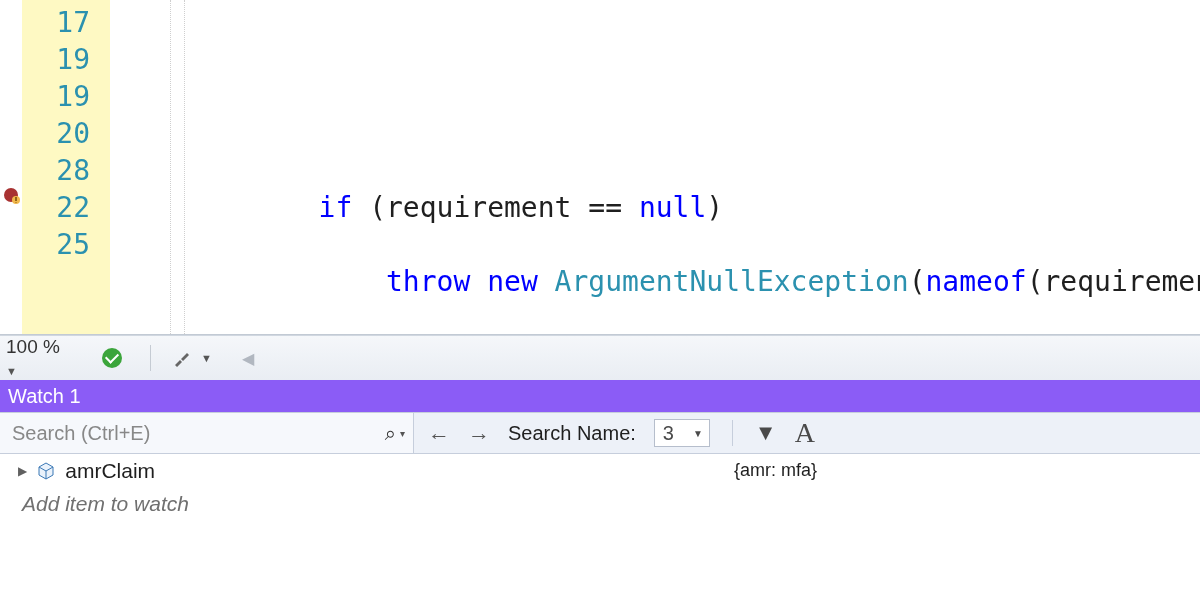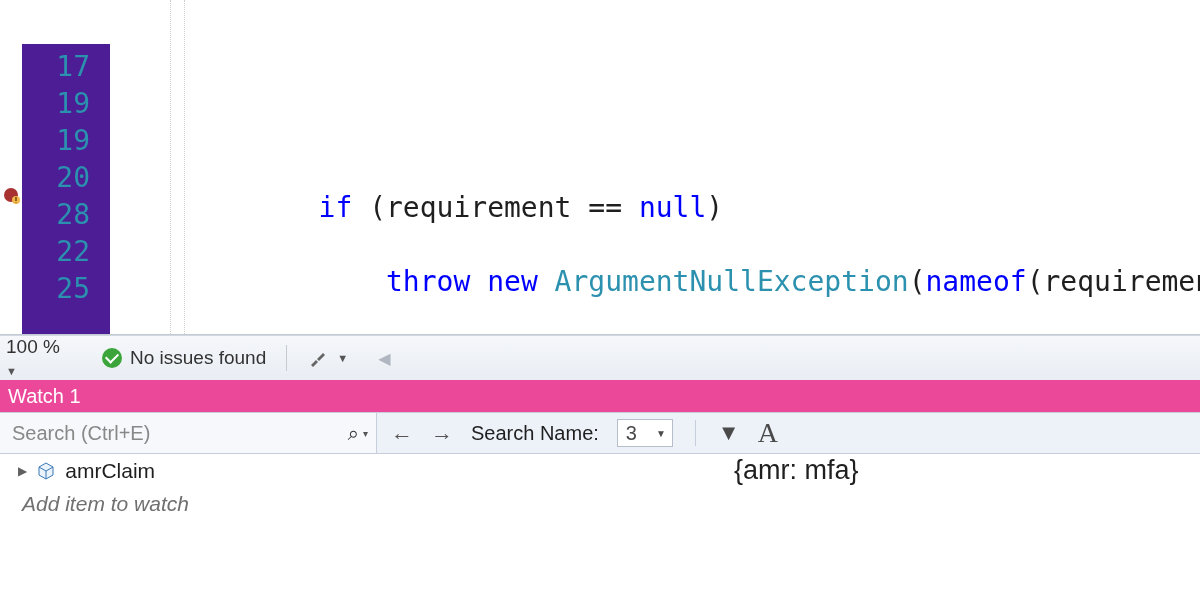--- a/index.html
+++ b/index.html
@@ -2,57 +2,57 @@
 <html><head>
 <meta charset="utf-8">
 <style>
   * { box-sizing: border-box; }
   html,body { margin:0; padding:0; width:1200px; height:593px; font-family:"Segoe UI",Tahoma,sans-serif; font-size:14px; color:#1F1F1F; overflow:hidden; background:#fff;}
   .root { display:flex; flex-direction:column; width:1200px; height:593px; }
   
   .editor { flex:0 0 335px; display:flex; background:#fff; overflow:hidden; border-bottom:1px solid #c2cad4; position:relative;}
   .margin-col { width:22px; background:#fff; border-right:0; position:relative;}
   .margin-col .bp-glyph { position:absolute; left:2px; top:186px; width:18px; height:18px; }
-  .line-num-col { width:88px; background:#4c1d95; padding-top:4px;margin-top:44px;}
+  .line-num-col { width:88px; background:#fef9c3; padding-top:4px;}
   .line-num { font-family:Consolas,monospace; font-size:28px; color:#2b91af; text-align:right; padding-right:20px; line-height:37px; user-select:none;}
   .glyph-col { width:40px; background:#fff; position:relative;}
   .code-col { flex:1; font-family:Consolas,monospace; font-size:28px; line-height:37px; padding-top:4px; white-space:pre; overflow:hidden; position:relative;}
   .t-key { color:#0000FF; }
   .t-type{ color:#2B91AF; }
   .guide { position:absolute; top:0; bottom:0; width:0; border-left:1px dotted #CFCFCF;}
   
   .status { flex:0 0 38px; display:flex; align-items:center; border-top:1px solid #D0D7E0; background:linear-gradient(#F5F7FA,#E9EDF3); font-size:19px; color:#333;}
   .status .zoom { width:70px; padding-left:6px;}
   .status .dd { font-size:11px; color:#555; padding-left:2px;}
   .status .ok { margin-left:32px; display:flex; align-items:center;}
   .status .ok-circle{width:20px;height:20px;border-radius:50%;background:#3BA53B;display:inline-flex;align-items:center;justify-content:center;margin-right:8px;}
   .status .ok-circle::after{content:"";width:10px;height:6px;border-left:2.5px solid #fff;border-bottom:2.5px solid #fff;transform:rotate(-45deg) translate(1px,-1px);}
   .status .sep{width:1px;height:26px;background:#C5CBD3;margin:0 20px;}
   
-  .watch-hdr{flex:0 0 32px;background:#ec4899;color:#fff;display:flex;align-items:center;padding-left:8px;font-size:20px;}
+  .watch-hdr{flex:0 0 32px;background:#8b5cf6;color:#fff;display:flex;align-items:center;padding-left:8px;font-size:20px;}
   
   .watch-tools{flex:0 0 42px;display:flex;align-items:center;background:#EDF1F8;border-top:1px solid #C6CEDC;border-bottom:1px solid #C6CEDC;}
-  .search-wrap{width:377px;height:100%;display:flex;align-items:center;border-right:1px solid #C6CEDC;background:#F6F8FC;padding-left:10px;padding-right:8px;}
+  .search-wrap{width:414px;height:100%;display:flex;align-items:center;border-right:1px solid #C6CEDC;background:#F6F8FC;padding-left:10px;padding-right:8px;}
   .search-wrap input{flex:1;border:0;background:transparent;font-size:20px;color:#666;outline:none;}
   .search-wrap input::placeholder{color:#888;}
   .icon-search{font-size:20px;color:#333;margin-left:6px;}
   .mini-dd{font-size:10px;color:#555;margin-left:4px;}
   .tools-row{display:flex;align-items:center;height:100%;padding:0 14px;gap:18px;color:#4a4a4a;font-size:22px;}
   .tools-row .sep2{width:1px;height:26px;background:#C6CEDC;margin:0 4px;}
   .depth-lbl{font-size:20px;color:#1F1F1F;}
   .depth-box{border:1px solid #B6BECC;background:#fff;width:56px;height:28px;display:flex;align-items:center;padding-left:8px;font-size:20px;justify-content:space-between;}
   .arrow{color:#555;}
   
   .watch-cols{flex:0 0 34px;display:flex;background:#FBFCFE;border-bottom:1px solid #D6DCE6;}
   .col{border-right:1px solid #D6DCE6;padding-left:14px;display:flex;align-items:center;font-size:20px;color:#1F1F1F;}
   .col-name{width:720px;}
   .col-val{flex:1;}
   .watch-row{flex:0 0 33px;display:flex;align-items:center;background:#fff;}
   .row-name{width:720px;padding-left:18px;display:flex;align-items:center;gap:10px;font-size:21px;}
-  .row-val{flex:1;padding-left:14px;font-size:27px;}
+  .row-val{flex:1;padding-left:14px;font-size:18px;}
   .expander{font-size:12px;color:#606060;}
   .cube{width:18px;height:18px;}
   .watch-add{flex:0 0 33px;padding-left:22px;display:flex;align-items:center;font-size:21px;font-style:italic;color:#707070;background:#fff;}
   .rest{flex:1;background:#fff;}
 </style>
 </head>
 <body>
 
 <div class="root">
 
@@ -88,21 +88,20 @@
 
 
 
     </div>
   </div>
 
   <div class="status">
     <div class="zoom"><span>100 %</span><span class="dd"> ▼</span></div>
     <div class="ok">
       <span class="ok-circle"></span>
-      <span>No issues found</span>
     </div>
     <div class="sep"></div>
     <div style="display:flex;align-items:center;gap:6px;">
       <svg width="22" height="22" viewBox="0 0 22 22">
           <path d="M4 18 L9 13 L11 15 L6 20 Z M10 12 L16 6 L18 8 L12 14 Z" fill="#666"></path>
         </svg>
       <span class="dd">▼</span>
     </div>
     <span style="margin-left:30px;color:#B1B7C0;font-size:16px;">◀</span>
   </div>

